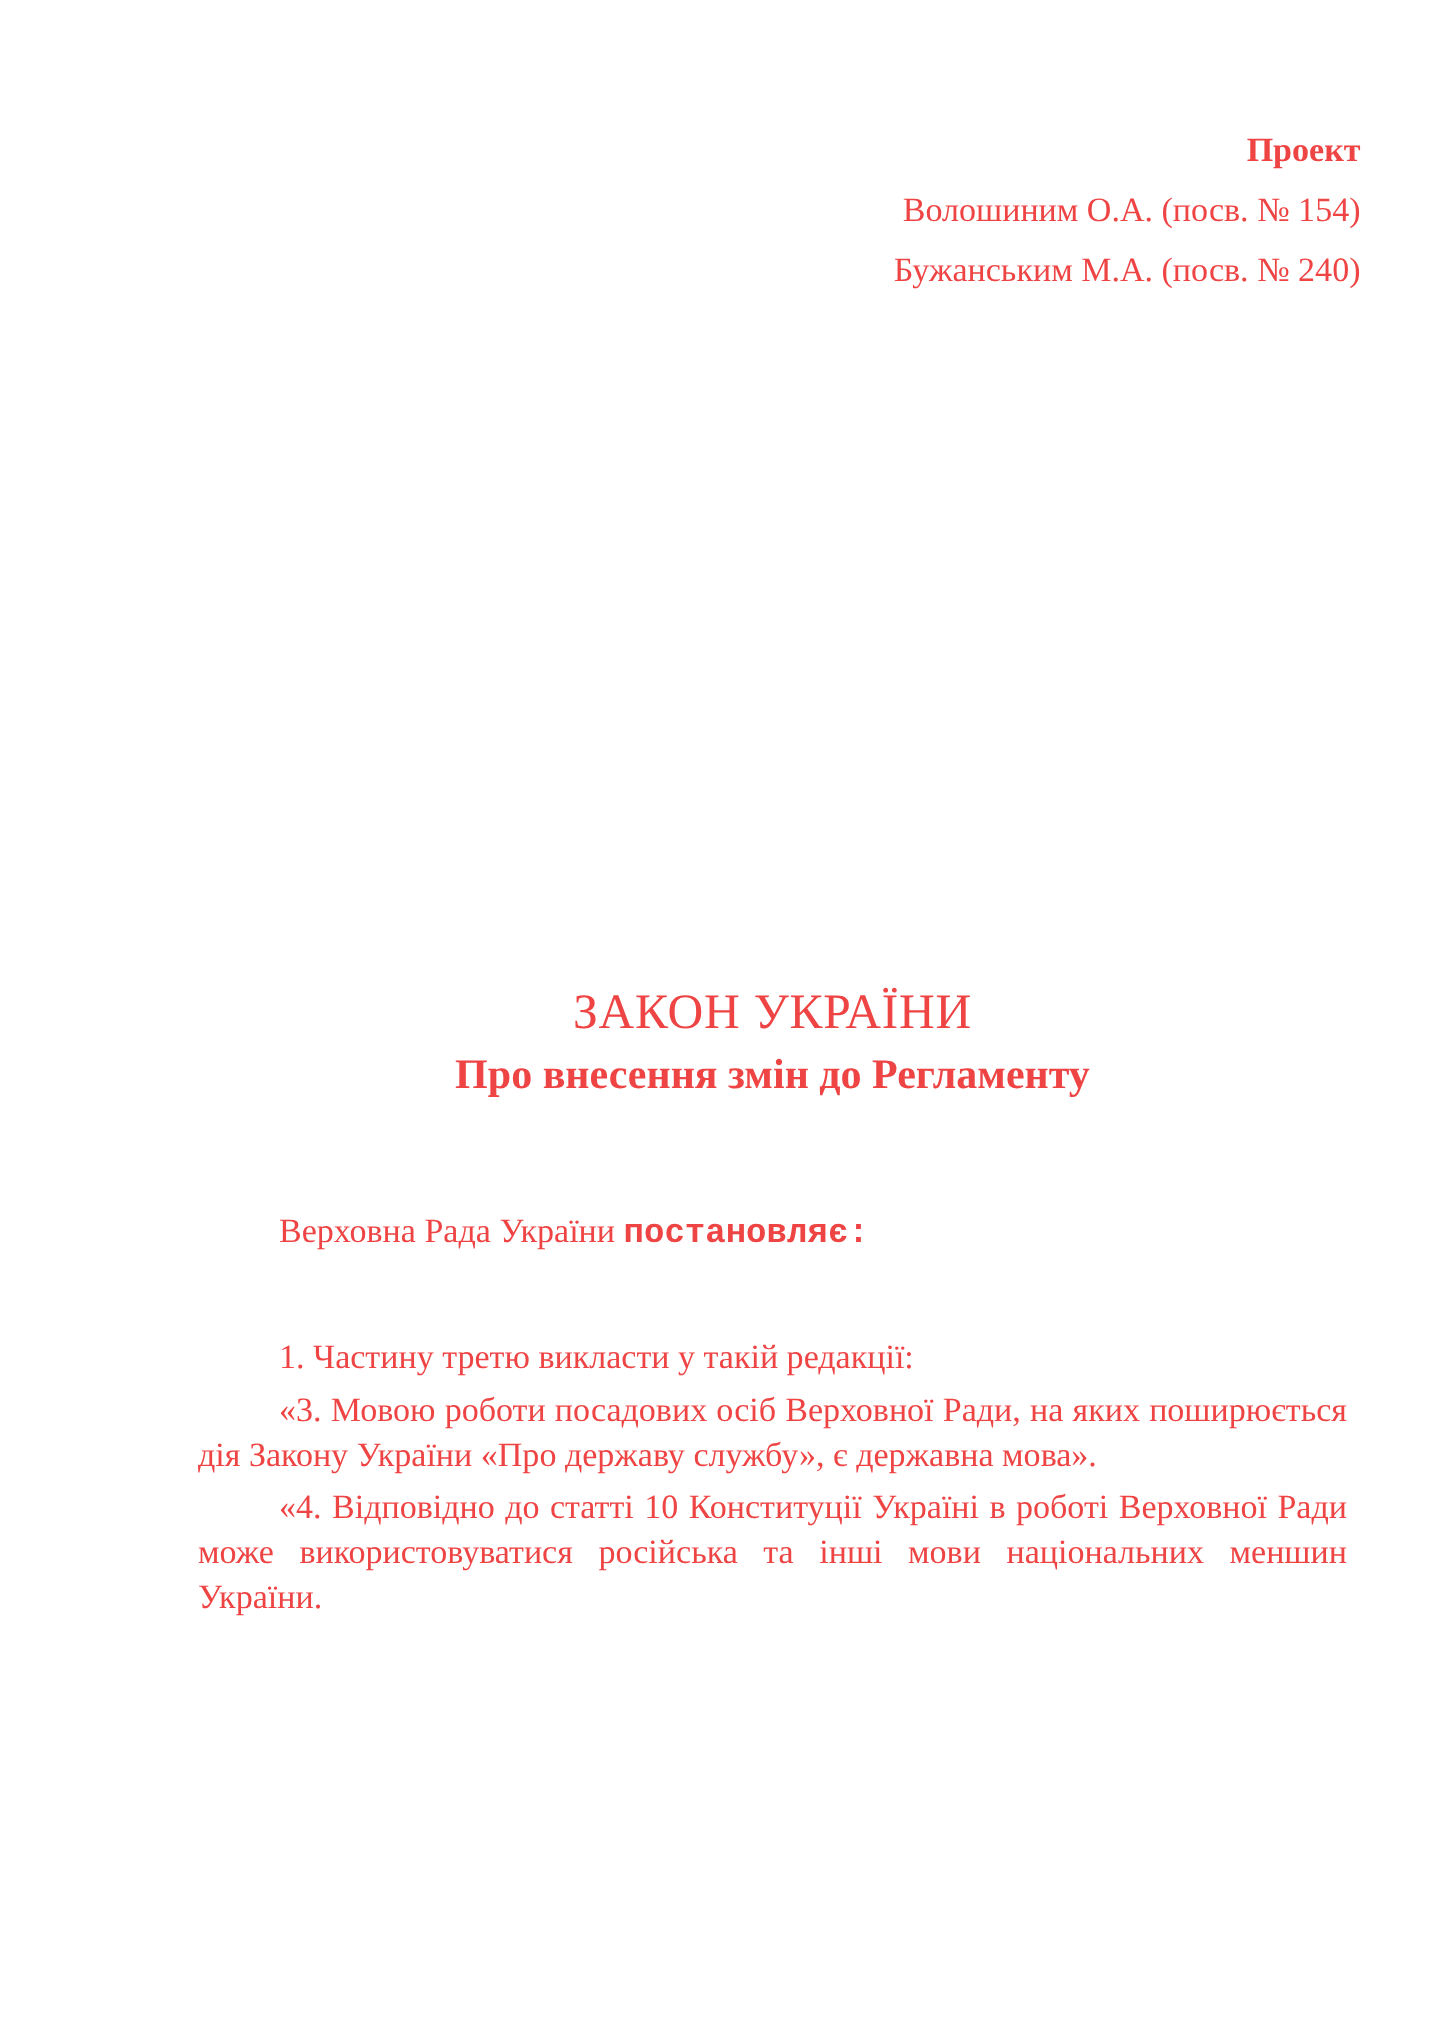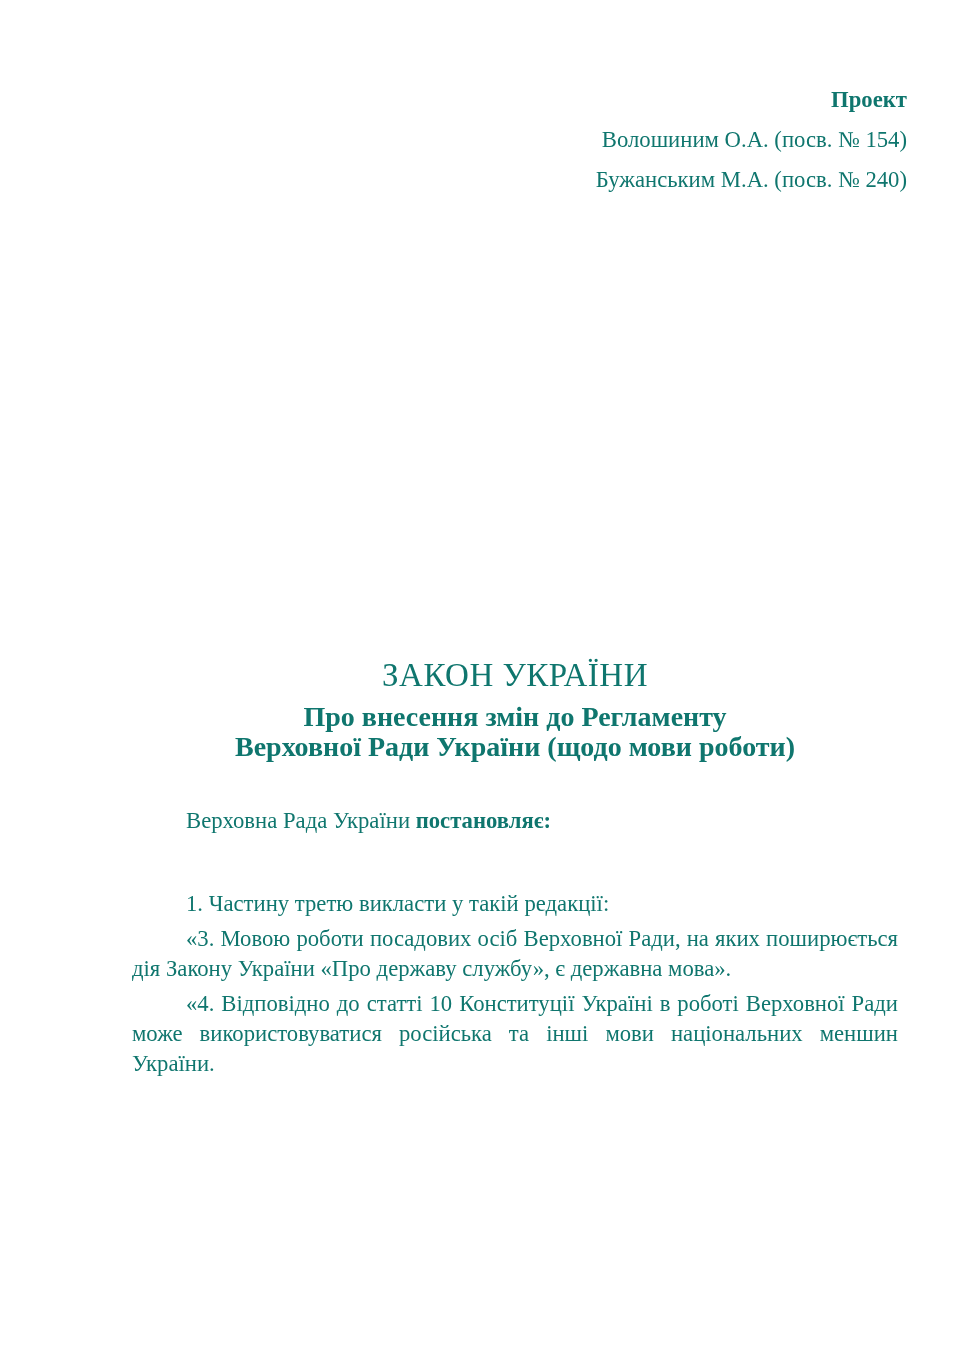--- a/index.html
+++ b/index.html
@@ -5,21 +5,21 @@
   html, body {
     margin: 0;
     padding: 0;
     background: #ffffff;
   }
   .page {
     position: relative;
     width: 964px;
     height: 1359px;
     background: #ffffff;
-    color: #0f766e;
+    color: #ef4444;
     font-family: "Liberation Serif", "DejaVu Serif", serif;
     overflow: hidden;
   }
   
   .header-block {
     position: absolute;
     top: 80px;
     left: 132px;
     width: 775px;
     text-align: right;
@@ -58,37 +58,36 @@
     font-size: 22.7px;
     line-height: 30px;
     text-align: justify;
   }
   .para {
     margin: 0;
     text-indent: 54px;
   }
   .para + .para { margin-top: 5px; }
   .decree { margin-bottom: 53px; }
-  .bold { font-weight: bold; }
+  .bold { font-weight: bold; font-family: Liberation Mono, monospace; }
 </style>
 </head>
 <body>
 
 <div class="page">
 
   <div class="header-block">
     <div class="hdr-bold">Проект</div>
     <div>Волошиним О.А. (посв. № 154)</div>
     <div>Бужанським М.А. (посв. № 240)</div>
   </div>
 
   <div class="title-block">
     <h1 class="law-title">ЗАКОН УКРАЇНИ</h1>
     <div class="law-subtitle first">Про внесення змін до Регламенту</div>
-    <div class="law-subtitle">Верховної Ради України (щодо мови роботи)</div>
   </div>
 
   <div class="body-block">
     <p class="para decree"><span>Верховна Рада України </span><span class="bold">постановляє:</span></p>
     <p class="para">1. Частину третю викласти у такій редакції:</p>
     <p class="para">«3. Мовою роботи посадових осіб Верховної Ради, на яких поширюється дія Закону України «Про державу службу», є державна мова».</p>
     <p class="para">«4. Відповідно до статті 10 Конституції Україні в роботі Верховної Ради може використовуватися російська та інші мови національних меншин України.</p>
   </div>
 
 </div>

